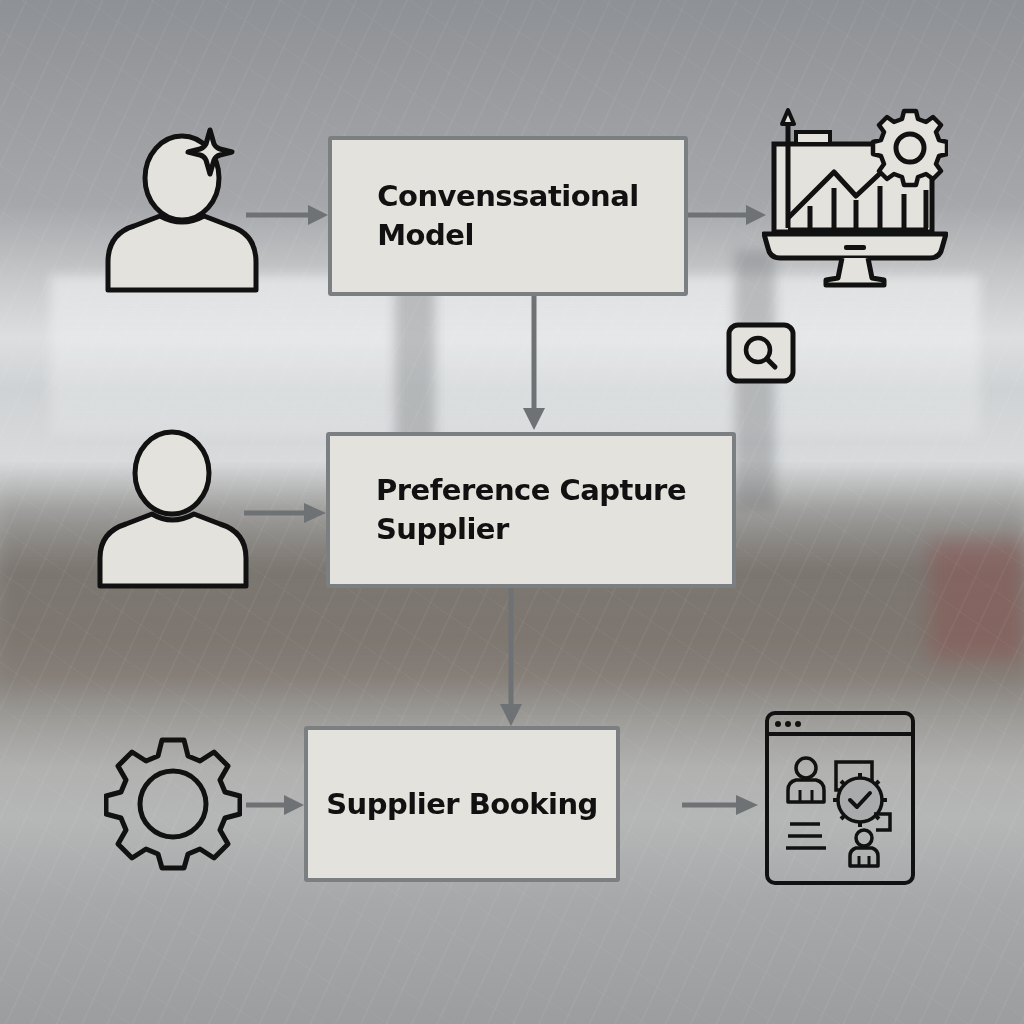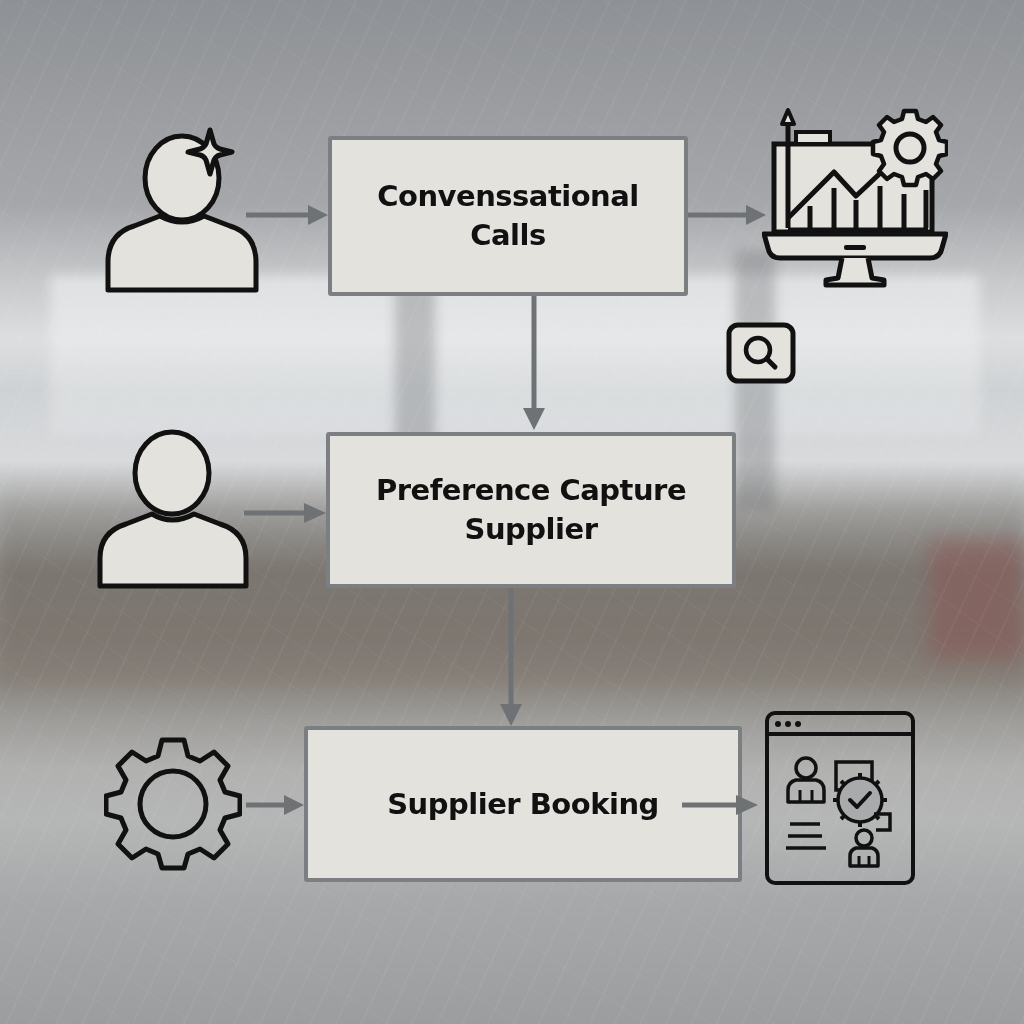--- a/index.html
+++ b/index.html
@@ -80,21 +80,21 @@
 
     .node {
       position: absolute;
       box-sizing: border-box;
       background: #e4e2dc;
       border: 4px solid #7c7f82;
       border-radius: 3px;
       display: flex;
       align-items: center;
       justify-content: center;
-      text-align: center;
+      text-align: left;
       color: #111;
       font-family: "DejaVu Sans", sans-serif;
       font-weight: bold;
       font-size: 29px;
       line-height: 1.33;
       letter-spacing: -0.5px;
     }
     .node .lbl {
       display: block;
     }
@@ -139,21 +139,21 @@
 <div class="arrow" style="left:246px; top:204px; width:82px; height:22px;">
   <svg viewBox="0 0 82 22">
       <line x1="0" y1="11" x2="64" y2="11" stroke="#6f7275" stroke-width="5"></line>
       <polygon points="62,1 82,11 62,21" fill="#6f7275"></polygon>
     </svg>
 </div>
 
 <div class="node" style="left:328px; top:136px; width:360px; height:160px;">
   <div>
     <span class="lbl">Convenssational</span>
-    <span class="lbl">Calls</span>
+    <span class="lbl">Model</span>
   </div>
 </div>
 
 <div class="arrow" style="left:688px; top:204px; width:78px; height:22px;">
   <svg viewBox="0 0 78 22">
       <line x1="0" y1="11" x2="60" y2="11" stroke="#6f7275" stroke-width="5"></line>
       <polygon points="58,1 78,11 58,21" fill="#6f7275"></polygon>
     </svg>
 </div>
 
@@ -232,21 +232,21 @@
   </svg>
 </div>
 
 <div class="arrow" style="left:246px; top:794px; width:58px; height:22px;">
   <svg viewBox="0 0 58 22">
       <line x1="0" y1="11" x2="40" y2="11" stroke="#6f7275" stroke-width="5"></line>
       <polygon points="38,1 58,11 38,21" fill="#6f7275"></polygon>
     </svg>
 </div>
 
-<div class="node" style="left:304px; top:726px; width:438px; height:156px;">
+<div class="node" style="left:304px; top:726px; width:316px; height:156px;">
   <div>
     <span class="lbl">Supplier Booking</span>
   </div>
 </div>
 
 <div class="arrow" style="left:682px; top:794px; width:76px; height:22px;">
   <svg viewBox="0 0 76 22">
       <line x1="0" y1="11" x2="56" y2="11" stroke="#6f7275" stroke-width="5"></line>
       <polygon points="54,1 76,11 54,21" fill="#6f7275"></polygon>
     </svg>

